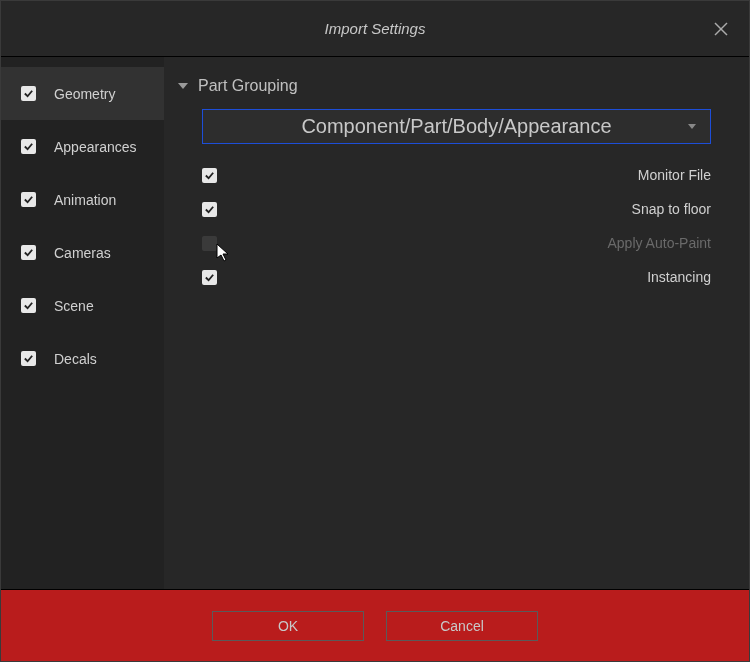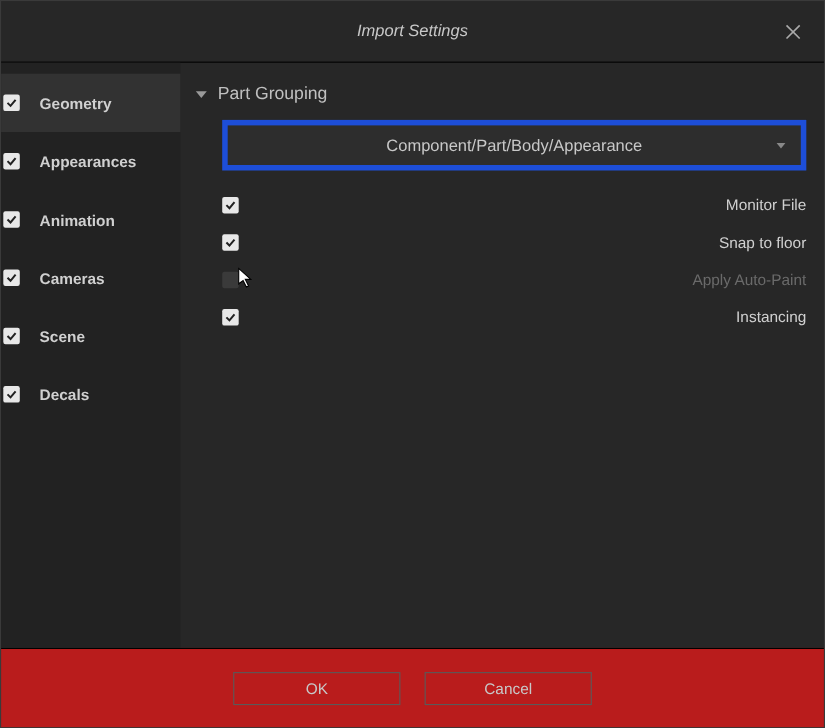--- a/index.html
+++ b/index.html
@@ -3,30 +3,30 @@
   <meta charset="utf-8">
   <style>
     * { box-sizing: border-box; margin: 0; padding: 0; font-family: "Segoe UI", Arial, sans-serif; }
     body { background: #1a1a1a; width: 750px; height: 662px; overflow: hidden; }
     .window { width: 750px; height: 662px; background: #272727; border: 1px solid #3a3a3a; display: flex; flex-direction: column; }
     .titlebar { height: 56px; display: flex; align-items: center; justify-content: center; position: relative; border-bottom: 1px solid #000; }
     .title { color: #c8c8c8; font-size: 15px; font-style: italic; }
     .close-btn { position: absolute; right: 16px; top: 16px; width: 24px; height: 24px; display: flex; align-items: center; justify-content: center; color: #aaa; cursor: pointer; }
     .close-btn svg { width: 14px; height: 14px; stroke: #aaa; stroke-width: 1.5; }
     .sidebar { width: 163px; background: #222222; display: flex; flex-direction: column; padding-top: 10px; }
-    .sidebar-item { display: flex; align-items: center; height: 53px; padding-left: 2px; cursor: pointer; color: #d0d0d0; font-size: 14px; font-weight: bold; }
+    .sidebar-item { display: flex; align-items: center; height: 53px; padding-left: 20px; cursor: pointer; color: #d0d0d0; font-size: 14px; }
     .sidebar-item.active { background: #323232; }
     .sidebar-item .cb { margin-right: 18px; }
     .cb { width: 15px; height: 15px; background: #e8e8e8; border-radius: 2px; display: inline-flex; align-items: center; justify-content: center; flex-shrink: 0; }
     .cb svg { width: 11px; height: 11px; }
     .cb.disabled { background: #3a3a3a; }
-    .main { flex: 1; padding: 20px 16px 20px 10px; color: #d0d0d0; }
+    .main { flex: 1; padding: 20px 38px 20px 10px; color: #d0d0d0; }
     .section-header { display: flex; align-items: center; font-size: 16px; color: #c0c0c0; margin-bottom: 14px; cursor: pointer; }
     .tri { width: 0; height: 0; border-left: 5px solid transparent; border-right: 5px solid transparent; border-top: 6px solid #9a9a9a; margin-right: 10px; margin-left: 4px; }
-    .dropdown { margin-left: 28px; height: 46px; border: 5px solid #1d4ed8; background: #2d2d2d; display: flex; align-items: center; justify-content: center; position: relative; cursor: pointer; font-size: 15px; color: #c8c8c8; margin-bottom: 14px; }
+    .dropdown { margin-left: 28px; height: 35px; border: 1px solid #1d4ed8; background: #2d2d2d; display: flex; align-items: center; justify-content: center; position: relative; cursor: pointer; font-size: 20px; color: #c8c8c8; margin-bottom: 14px; }
     .dropdown .dd-arrow { position: absolute; right: 14px; width: 0; height: 0; border-left: 4px solid transparent; border-right: 4px solid transparent; border-top: 5px solid #888; }
     .options { margin-left: 28px; }
     .option-row { display: flex; align-items: center; height: 34px; cursor: pointer; justify-content: space-between; }
     .option-row .cb { margin-right: 18px; }
     .option-row.disabled { color: #6a6a6a; cursor: default; }
     .option-label { font-size: 14px; }
     .cursor { position: absolute; left: 215px; top: 186px; pointer-events: none; }
     .footer { height: 72px; border-top: 1px solid #000; display: flex; align-items: center; justify-content: center; gap: 22px; background: #b91c1c; }
     .btn { width: 152px; height: 30px; border: 1px solid #5a5a5a; background: transparent; color: #c8c8c8; font-size: 14px; display: flex; align-items: center; justify-content: center; cursor: pointer; }
     .content-wrap { position: relative; flex: 1; display: flex; }

